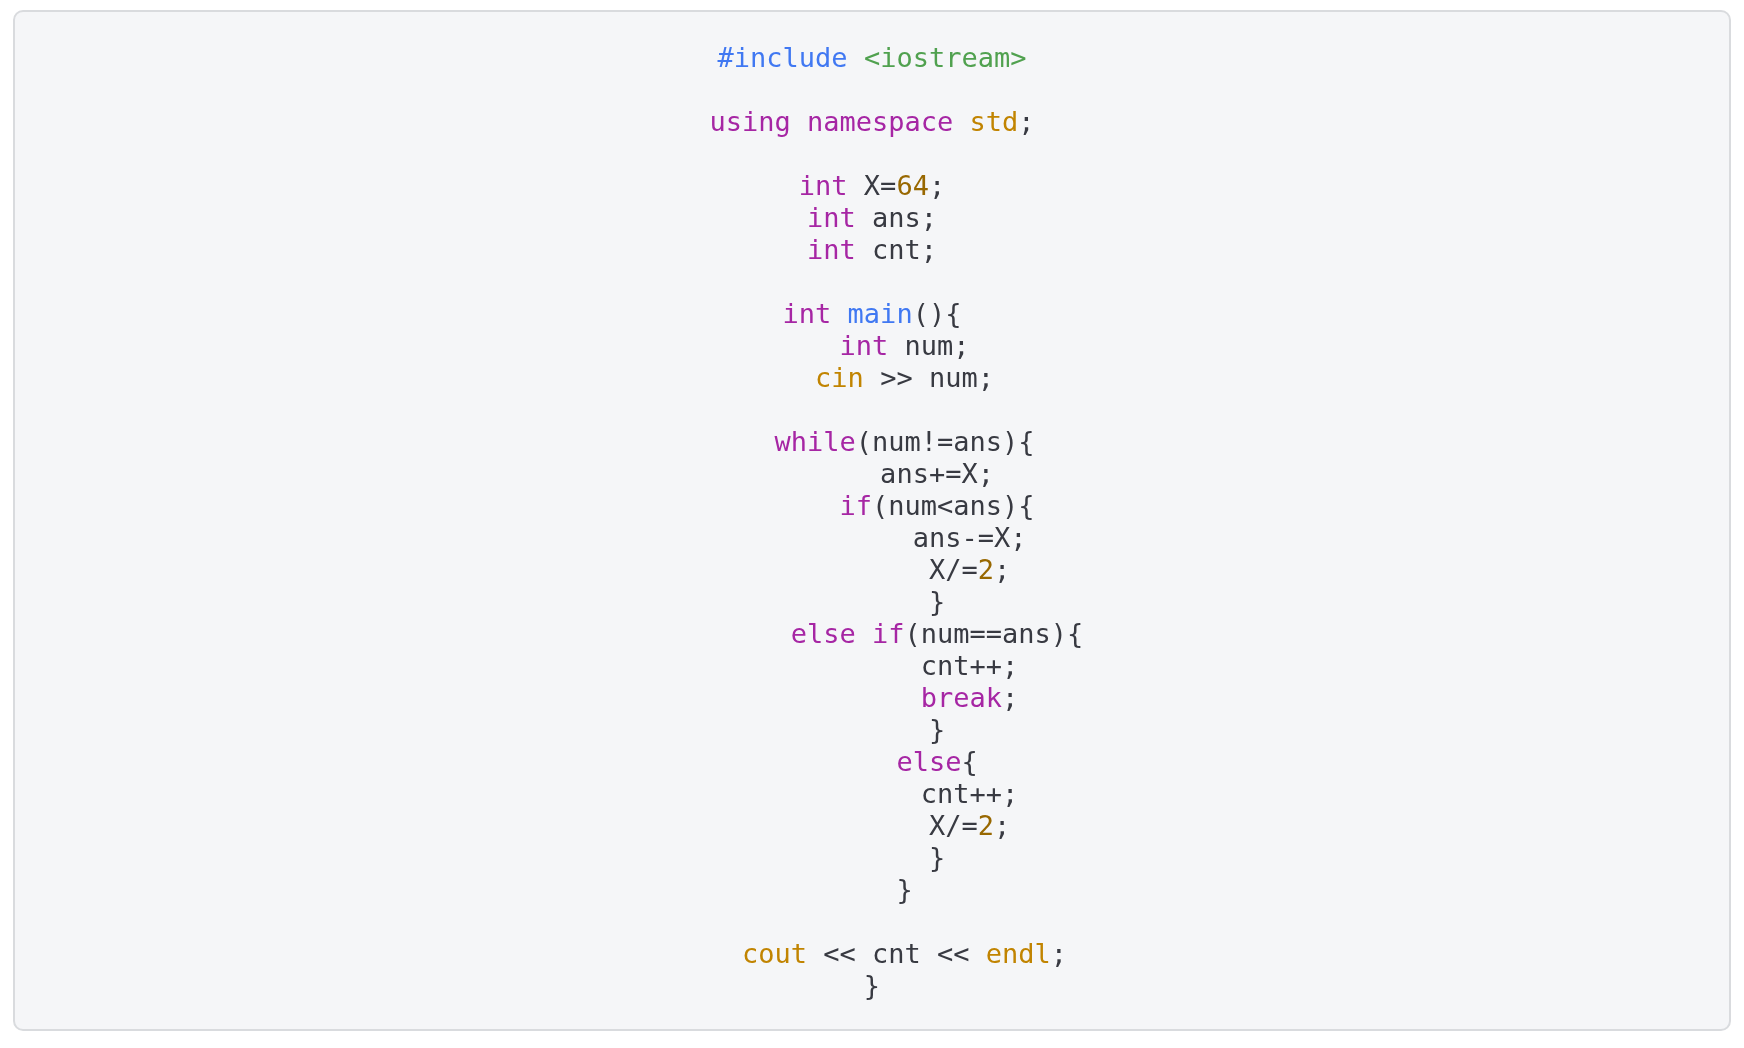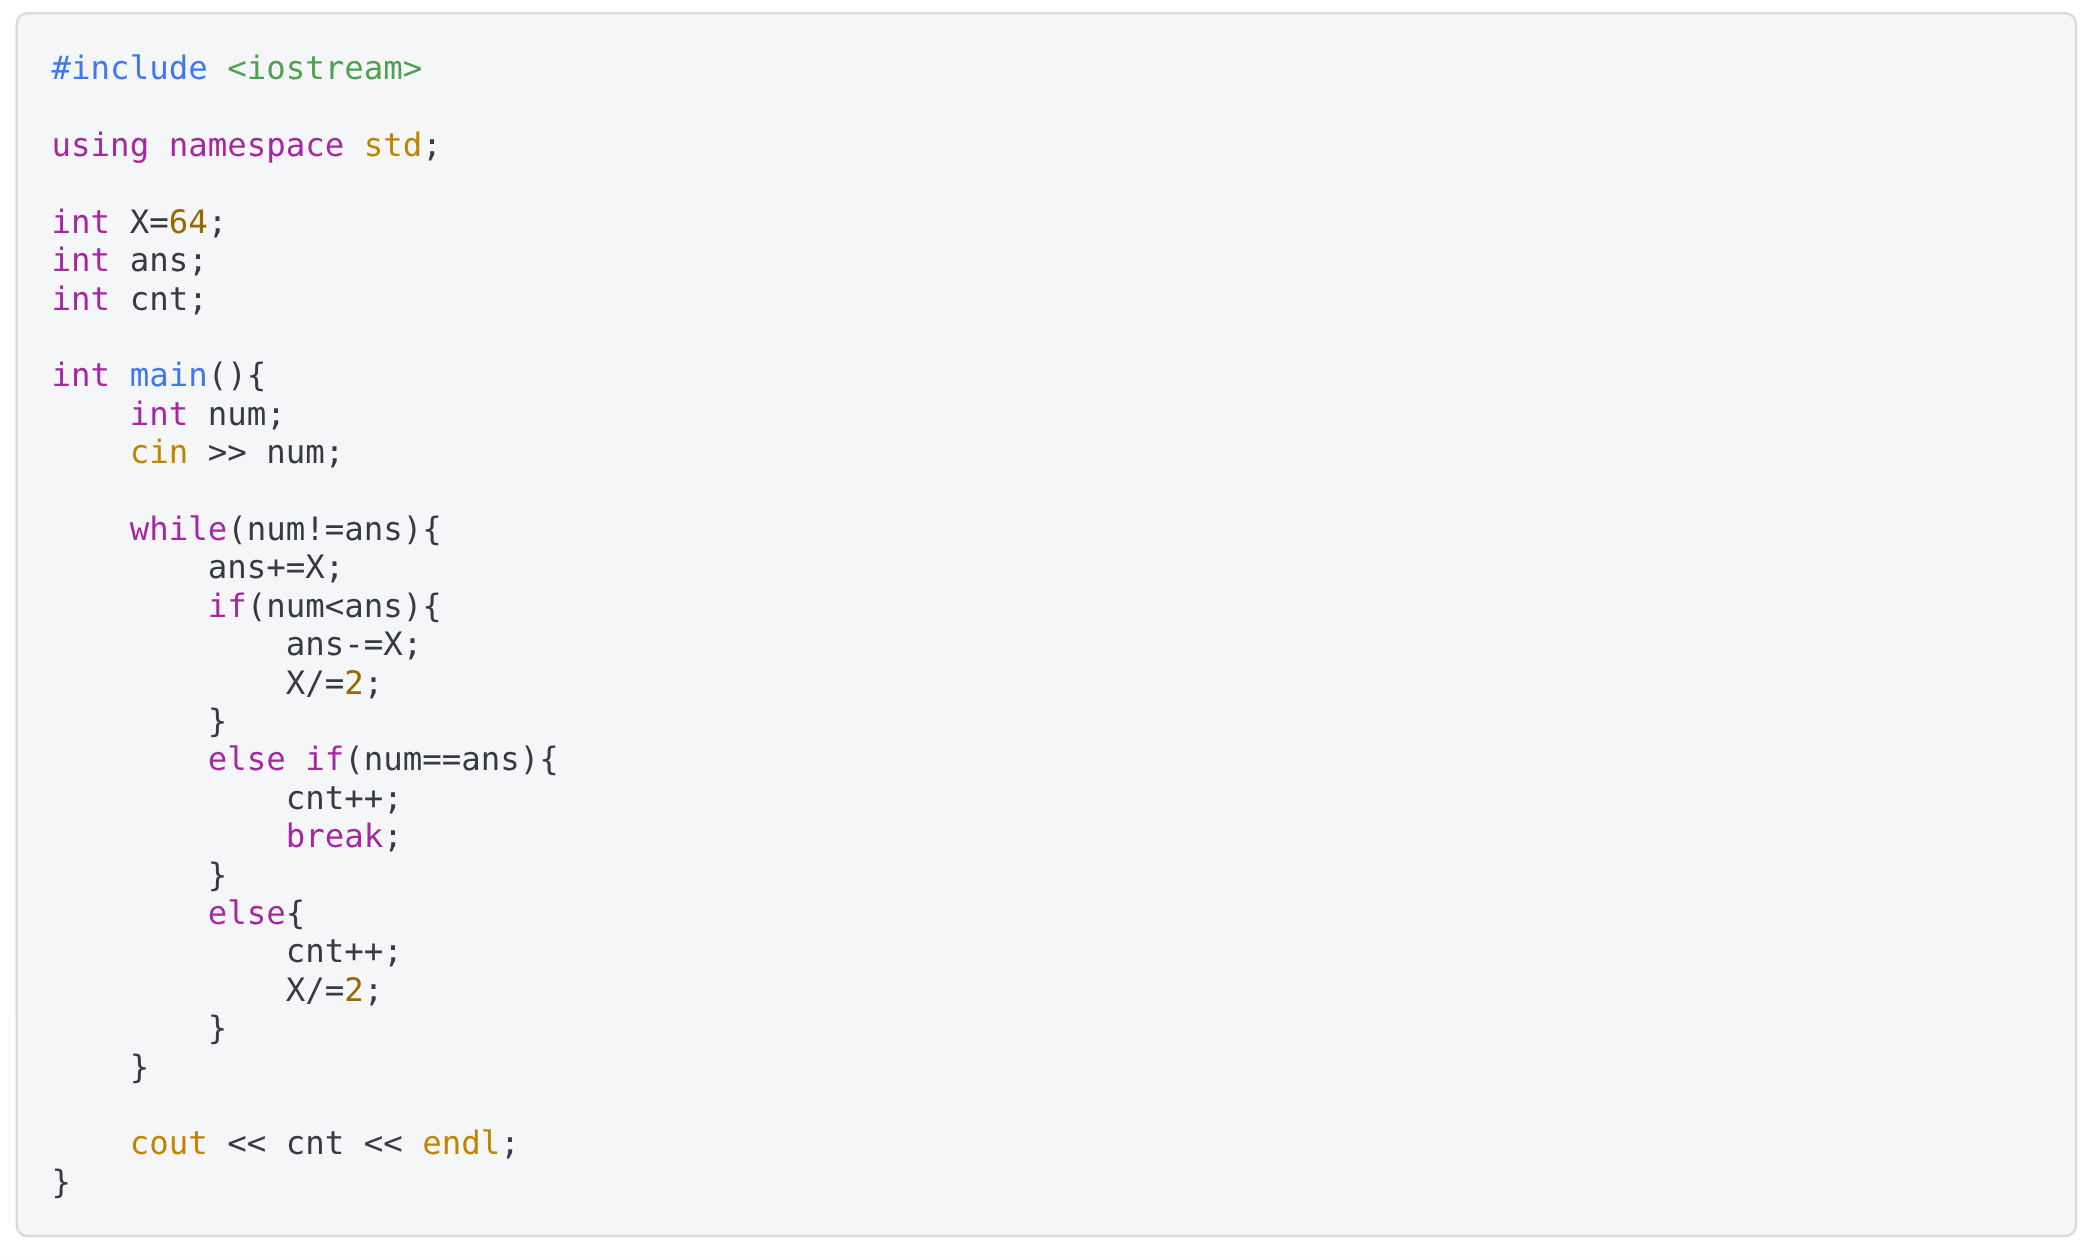--- a/index.html
+++ b/index.html
@@ -32,20 +32,21 @@
   .code {
     margin: 0;
     font-family: "DejaVu Sans Mono", "Liberation Mono", monospace;
     font-size: 27px;
     line-height: 32px;
     color: #383a42;
   }
   .code-line {
     white-space: pre;
     height: 32px;
+    text-align: center;
   }
 </style>
 </head>
 <body>
 
 <div class="page" style="background: rgb(255, 255, 255);">
   <div class="code-block" style="background: rgb(245, 246, 248); border-color: rgb(217, 219, 222);">
     <pre class="code"><div class="code-line"><span style="color: rgb(64, 120, 242);">#include</span><span style="color: rgb(56, 58, 66);"> </span><span style="color: rgb(80, 161, 79);">&lt;iostream&gt;</span></div><div class="code-line"> </div><div class="code-line"><span style="color: rgb(166, 38, 164);">using</span><span style="color: rgb(56, 58, 66);"> </span><span style="color: rgb(166, 38, 164);">namespace</span><span style="color: rgb(56, 58, 66);"> </span><span style="color: rgb(193, 132, 1);">std</span><span style="color: rgb(56, 58, 66);">;</span></div><div class="code-line"> </div><div class="code-line"><span style="color: rgb(166, 38, 164);">int</span><span style="color: rgb(56, 58, 66);"> X=</span><span style="color: rgb(152, 104, 1);">64</span><span style="color: rgb(56, 58, 66);">;</span></div><div class="code-line"><span style="color: rgb(166, 38, 164);">int</span><span style="color: rgb(56, 58, 66);"> ans;</span></div><div class="code-line"><span style="color: rgb(166, 38, 164);">int</span><span style="color: rgb(56, 58, 66);"> cnt;</span></div><div class="code-line"> </div><div class="code-line"><span style="color: rgb(166, 38, 164);">int</span><span style="color: rgb(56, 58, 66);"> </span><span style="color: rgb(64, 120, 242);">main</span><span style="color: rgb(56, 58, 66);">(){</span></div><div class="code-line"><span style="color: rgb(56, 58, 66);">    </span><span style="color: rgb(166, 38, 164);">int</span><span style="color: rgb(56, 58, 66);"> num;</span></div><div class="code-line"><span style="color: rgb(56, 58, 66);">    </span><span style="color: rgb(193, 132, 1);">cin</span><span style="color: rgb(56, 58, 66);"> &gt;&gt; num;</span></div><div class="code-line"> </div><div class="code-line"><span style="color: rgb(56, 58, 66);">    </span><span style="color: rgb(166, 38, 164);">while</span><span style="color: rgb(56, 58, 66);">(num!=ans){</span></div><div class="code-line"><span style="color: rgb(56, 58, 66);">        ans+=X;</span></div><div class="code-line"><span style="color: rgb(56, 58, 66);">        </span><span style="color: rgb(166, 38, 164);">if</span><span style="color: rgb(56, 58, 66);">(num&lt;ans){</span></div><div class="code-line"><span style="color: rgb(56, 58, 66);">            ans-=X;</span></div><div class="code-line"><span style="color: rgb(56, 58, 66);">            X/=</span><span style="color: rgb(152, 104, 1);">2</span><span style="color: rgb(56, 58, 66);">;</span></div><div class="code-line"><span style="color: rgb(56, 58, 66);">        }</span></div><div class="code-line"><span style="color: rgb(56, 58, 66);">        </span><span style="color: rgb(166, 38, 164);">else</span><span style="color: rgb(56, 58, 66);"> </span><span style="color: rgb(166, 38, 164);">if</span><span style="color: rgb(56, 58, 66);">(num==ans){</span></div><div class="code-line"><span style="color: rgb(56, 58, 66);">            cnt++;</span></div><div class="code-line"><span style="color: rgb(56, 58, 66);">            </span><span style="color: rgb(166, 38, 164);">break</span><span style="color: rgb(56, 58, 66);">;</span></div><div class="code-line"><span style="color: rgb(56, 58, 66);">        }</span></div><div class="code-line"><span style="color: rgb(56, 58, 66);">        </span><span style="color: rgb(166, 38, 164);">else</span><span style="color: rgb(56, 58, 66);">{</span></div><div class="code-line"><span style="color: rgb(56, 58, 66);">            cnt++;</span></div><div class="code-line"><span style="color: rgb(56, 58, 66);">            X/=</span><span style="color: rgb(152, 104, 1);">2</span><span style="color: rgb(56, 58, 66);">;</span></div><div class="code-line"><span style="color: rgb(56, 58, 66);">        }</span></div><div class="code-line"><span style="color: rgb(56, 58, 66);">    }</span></div><div class="code-line"> </div><div class="code-line"><span style="color: rgb(56, 58, 66);">    </span><span style="color: rgb(193, 132, 1);">cout</span><span style="color: rgb(56, 58, 66);"> &lt;&lt; cnt &lt;&lt; </span><span style="color: rgb(193, 132, 1);">endl</span><span style="color: rgb(56, 58, 66);">;</span></div><div class="code-line"><span style="color: rgb(56, 58, 66);">}</span></div></pre>
   </div>
 </div>

